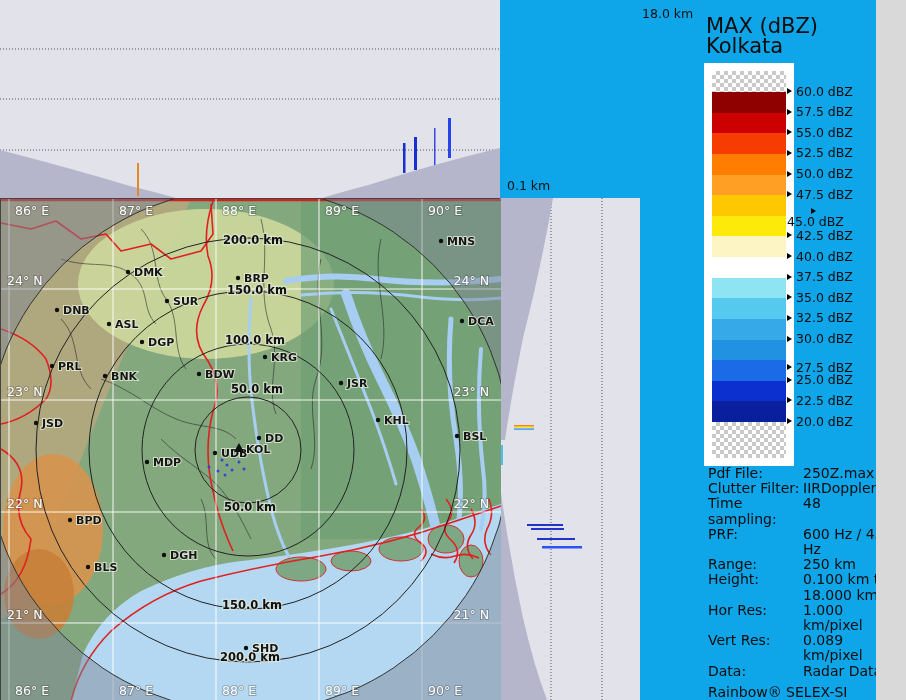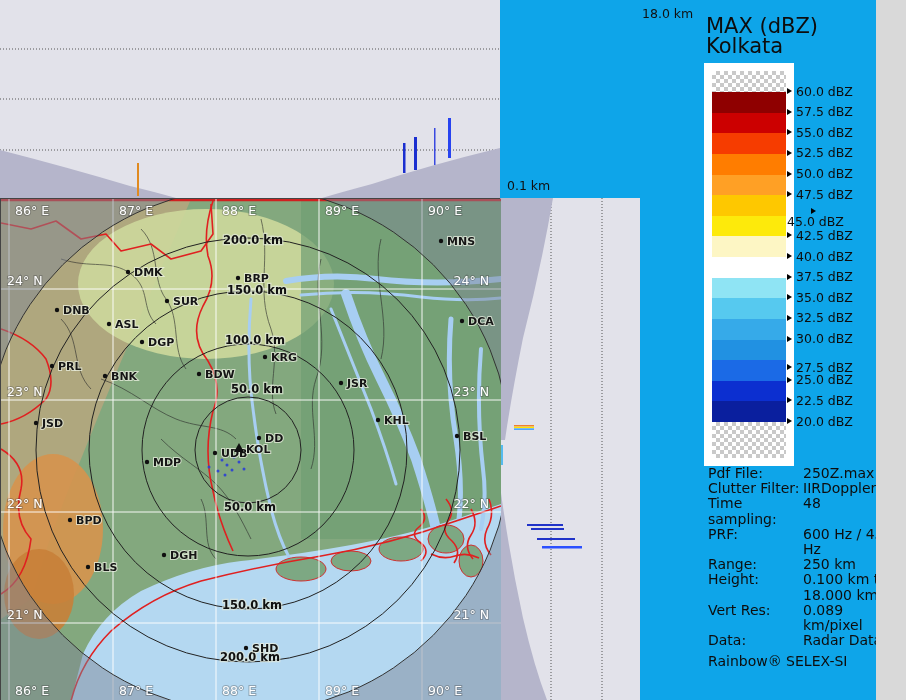--- a/index.html
+++ b/index.html
@@ -373,20 +373,24 @@
         <div class="meta-row">
           <div class="meta-label">Range:</div>
           <div class="meta-value">250 km</div>
         </div>
         <div class="meta-row">
           <div class="meta-label">Height:</div>
           <div class="meta-value">0.100 km to
 18.000 km</div>
         </div>
         <div class="meta-row">
+          <div class="meta-label">Hor Res:</div>
+          <div class="meta-value">1.000 km/pixel</div>
+        </div>
+        <div class="meta-row">
           <div class="meta-label">Vert Res:</div>
           <div class="meta-value">0.089 km/pixel</div>
         </div>
         <div class="meta-row">
           <div class="meta-label">Data:</div>
           <div class="meta-value">Radar Data</div>
         </div>
       </div>
     <div id="meta-footer">Rainbow® SELEX-SI</div>
   </div>

